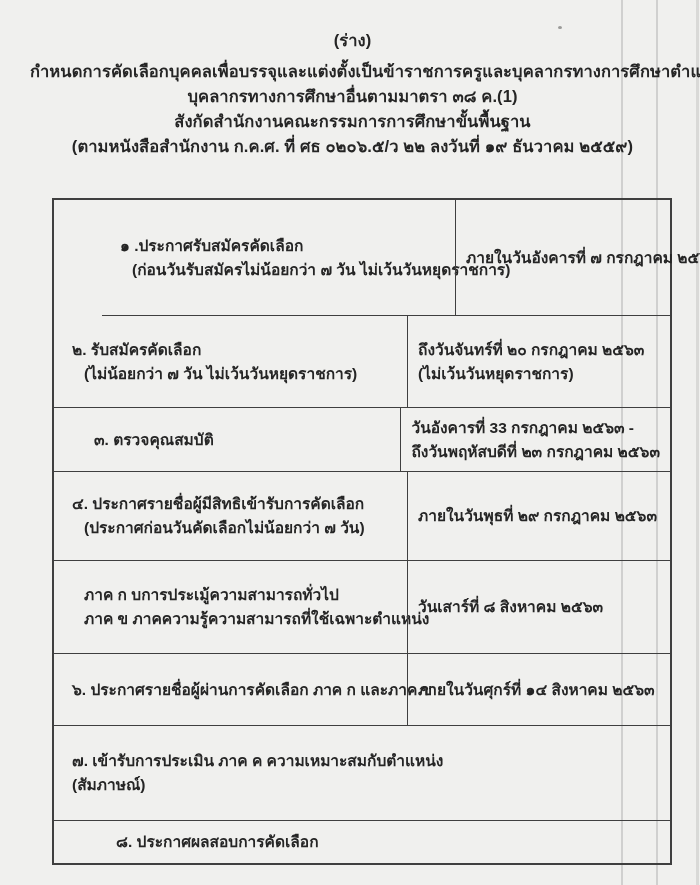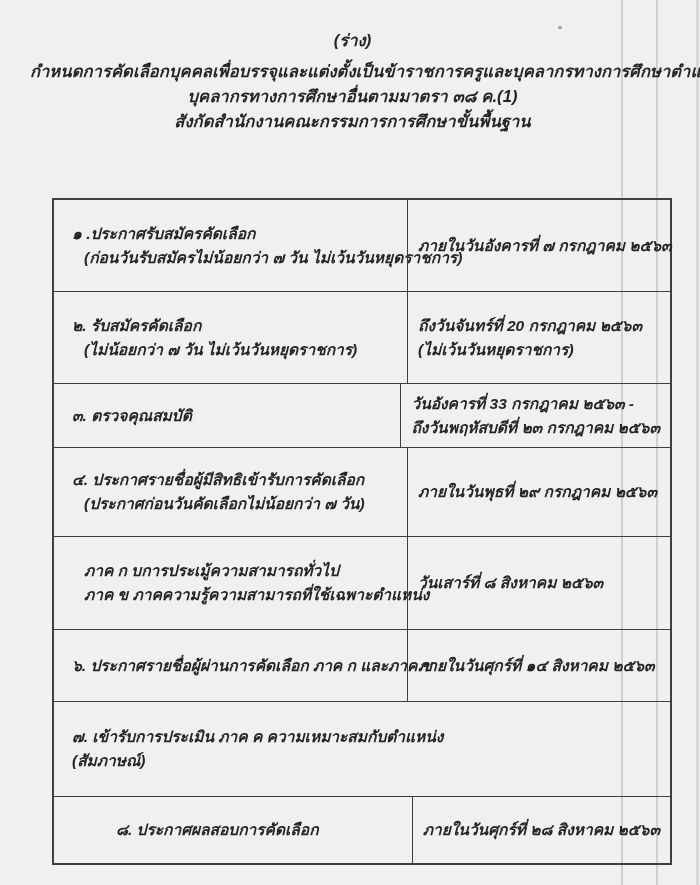--- a/index.html
+++ b/index.html
@@ -3,21 +3,20 @@
 <meta charset="utf-8">
 <style>
   html,body{margin:0;padding:0;}
   .page{
     position:relative;
     width:700px;height:885px;
     background:#f0f0ee;
     font-family:"Liberation Sans","DejaVu Sans",sans-serif;
     color:#252525;
     overflow:hidden;
-    font-style:italic;
   }
   
   .scanline{position:absolute;top:0;bottom:0;width:2px;background:#c6c6c4;opacity:.75;}
   .scanline.l1{left:621px;}
   .scanline.l2{left:656px;}
   .scanline.l3{left:696px;width:3px;opacity:.55;}
   .speck{position:absolute;left:558px;top:26px;width:4px;height:3px;background:#9a9a98;border-radius:50%;}
 
   
   .header{
@@ -32,21 +31,21 @@
   
   .sched-table{
     position:absolute;left:52px;top:198px;
     width:620px;height:667px;
     border:2px solid #3f3f3f;
     box-sizing:border-box;
     display:flex;flex-direction:column;
   }
   .row{display:flex;border-bottom:1.5px solid #3f3f3f;box-sizing:border-box;}
   .row:last-child{border-bottom:none;padding-left:44px;}
-  .r1{height:92px;}.r2{height:92px;}.r3{height:64px;}.r4{height:89px;}
+  .r1{height:116px;margin-left:48px;}.r2{height:92px;}.r3{height:64px;padding-left:22px;}.r4{height:89px;}
   .r5{height:93px;}.r6{height:72px;}.r7{height:95px;}.r8{flex:1;}
   .cell{box-sizing:border-box;display:flex;flex-direction:column;justify-content:center;
         font-size:15.5px;font-weight:600;line-height:24px;}
   .cell.activity{width:353px;padding:4px 8px 4px 18px;text-align:left;}
   .cell.schedule{flex:1;border-left:1.5px solid #3f3f3f;padding:4px 10px;text-align:left;}
   .line{white-space:nowrap;}
   .line.indent{padding-left:12px;}
   .uline{text-decoration:underline;text-underline-offset:3px;}
 </style>
 </head>
@@ -57,41 +56,42 @@
   <div class="scanline l1"></div>
   <div class="scanline l2"></div>
   <div class="scanline l3"></div>
   <div class="speck"></div>
 
   <div class="header">
     <div class="draft">(ร่าง)</div>
     <div>กำหนดการคัดเลือกบุคคลเพื่อบรรจุและแต่งตั้งเป็นข้าราชการครูและบุคลากรทางการศึกษาตำแหน่ง</div>
     <div>บุคลากรทางการศึกษาอื่นตามมาตรา ๓๘ ค.(1)</div>
     <div>สังกัดสำนักงานคณะกรรมการการศึกษาขั้นพื้นฐาน</div>
+    <div>(ตามหนังสือสำนักงาน ก.ค.ศ. ที่ ศธ ๐๒๐๖.๕/ว ๒๒ ลงวันที่ ๑๙ ธันวาคม ๒๕๕๙)</div>
   </div>
 
   <div class="sched-table">
 
     <div class="row r1">
       <div class="cell activity">
         <div class="line">๑ .ประกาศรับสมัครคัดเลือก</div>
         <div class="line indent">(ก่อนวันรับสมัครไม่น้อยกว่า ๗ วัน ไม่เว้นวันหยุดราชการ)</div>
       </div>
       <div class="cell schedule">
         <div class="line">ภายในวันอังคารที่ ๗ กรกฎาคม ๒๕๖๓</div>
       </div>
     </div>
 
     <div class="row r2">
       <div class="cell activity">
         <div class="line">๒. รับสมัครคัดเลือก</div>
         <div class="line indent">(ไม่น้อยกว่า ๗ วัน ไม่เว้นวันหยุดราชการ)</div>
       </div>
       <div class="cell schedule">
-        <div class="line">ถึงวันจันทร์ที่ 20 กรกฎาคม ๒๕๖๓</div>
+        <div class="line">ถึงวันจันทร์ที่ ๒๐ กรกฎาคม ๒๕๖๓</div>
         <div class="line">(ไม่เว้นวันหยุดราชการ)</div>
       </div>
     </div>
 
     <div class="row r3">
       <div class="cell activity">
         <div class="line">๓. ตรวจคุณสมบัติ</div>
       </div>
       <div class="cell schedule">
         <div class="line">วันอังคารที่ 33 กรกฎาคม ๒๕๖๓ -</div>
@@ -132,19 +132,16 @@
       <div class="cell activity">
         <div class="line">๗.  เข้ารับการประเมิน ภาค ค ความเหมาะสมกับตำแหน่ง</div>
         <div class="line">(สัมภาษณ์)</div>
       </div>
     </div>
 
     <div class="row r8">
       <div class="cell activity">
         <div class="line">๘. ประกาศผลสอบการคัดเลือก</div>
       </div>
-      <div class="cell schedule">
-        <div class="line">ภายในวันศุกร์ที่ ๒๘ สิงหาคม ๒๕๖๓</div>
-      </div>
     </div>
 
   </div>
 </div>
 
 </body></html>

